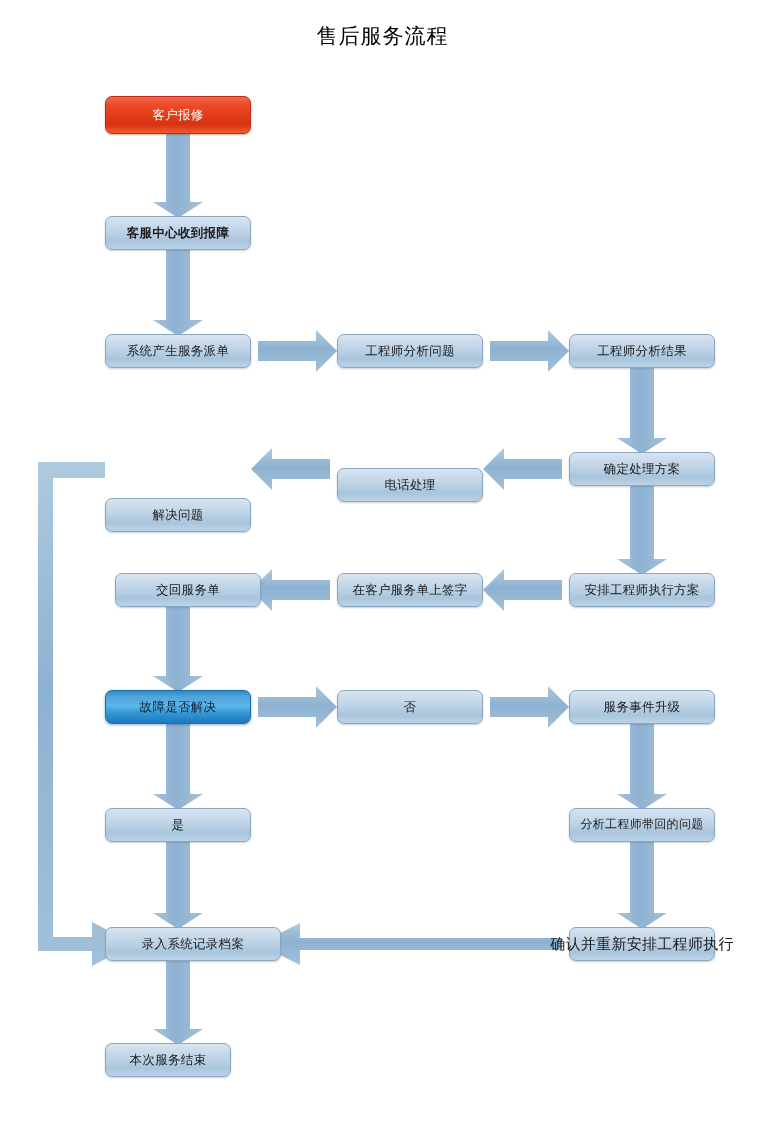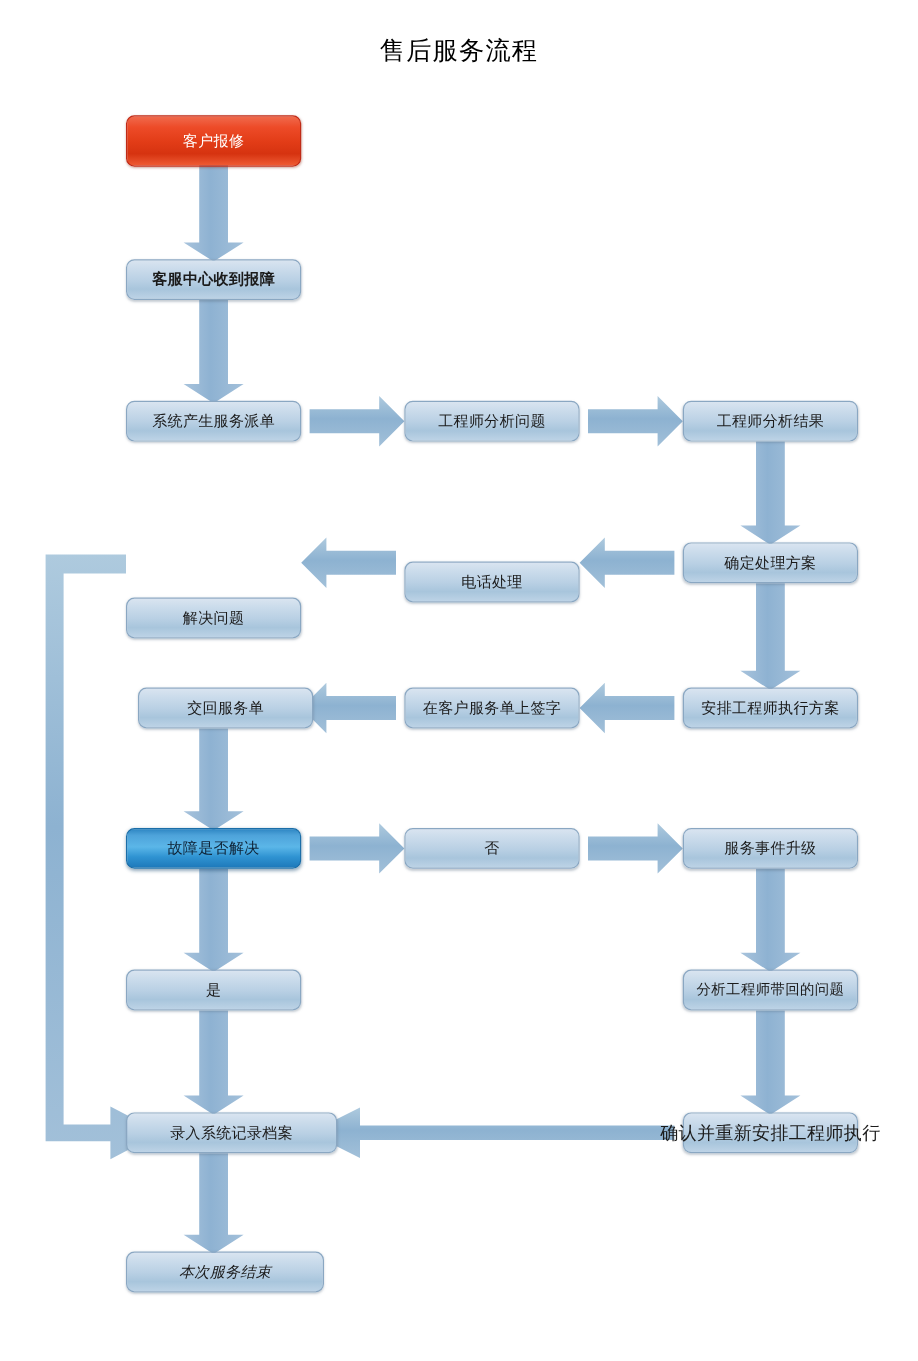--- a/index.html
+++ b/index.html
@@ -13,21 +13,21 @@
   #canvas {
     position: relative;
     width: 765px;
     height: 1134px;
     background: #ffffff;
     overflow: hidden;
   }
   #title {
     position: absolute;
     left: 0;
-    top: 28px;
+    top: 22px;
     width: 765px;
     text-align: center;
     font-size: 21px;
     color: #000000;
     letter-spacing: 1px;
     font-family: "DejaVu Sans", "Liberation Sans", sans-serif;
   }
 
   
   .node {
@@ -169,21 +169,21 @@
       <g>
         <polygon points="562,938 300,938 300,923 258,944 300,965 300,950 562,950" fill="url(#gh)"></polygon>
       </g>
 
       <g>
         <polygon points="105,462 105,478 53,478 53,937 92,937 92,922 134,944 92,966 92,951 38,951 38,462" fill="url(#gh)"></polygon>
       </g>
     </svg>
   </div>
 
-  <div class="node red" style="left:105px;top:96px;width:146px;height:43px;">客户报修</div>
+  <div class="node red" style="left:105px;top:96px;width:146px;height:38px;">客户报修</div>
 
   <div class="node" style="left:105px;top:216px;width:146px;height:34px;font-weight:bold;">客服中心收到报障</div>
 
   <div class="node" style="left:105px;top:334px;width:146px;height:34px;">系统产生服务派单</div>
 
   <div class="node" style="left:337px;top:334px;width:146px;height:34px;">工程师分析问题</div>
 
   <div class="node" style="left:569px;top:334px;width:146px;height:34px;">工程师分析结果</div>
 
   <div class="node" style="left:569px;top:452px;width:146px;height:34px;">确定处理方案</div>
@@ -205,15 +205,15 @@
   <div class="node" style="left:569px;top:690px;width:146px;height:34px;">服务事件升级</div>
 
   <div class="node" style="left:105px;top:808px;width:146px;height:34px;">是</div>
 
   <div class="node" style="left:569px;top:808px;width:146px;height:34px;font-size:12px;">分析工程师带回的问题</div>
 
   <div class="node" style="left:105px;top:927px;width:176px;height:34px;">录入系统记录档案</div>
 
   <div class="node" style="left:569px;top:927px;width:146px;height:34px;font-size:15px;">确认并重新安排工程师执行</div>
 
-  <div class="node" style="left:105px;top:1043px;width:165px;height:34px;font-style:italic;">本次服务结束</div>
+  <div class="node" style="left:105px;top:1043px;width:126px;height:34px;">本次服务结束</div>
 
 </div>
 
 </body></html>

